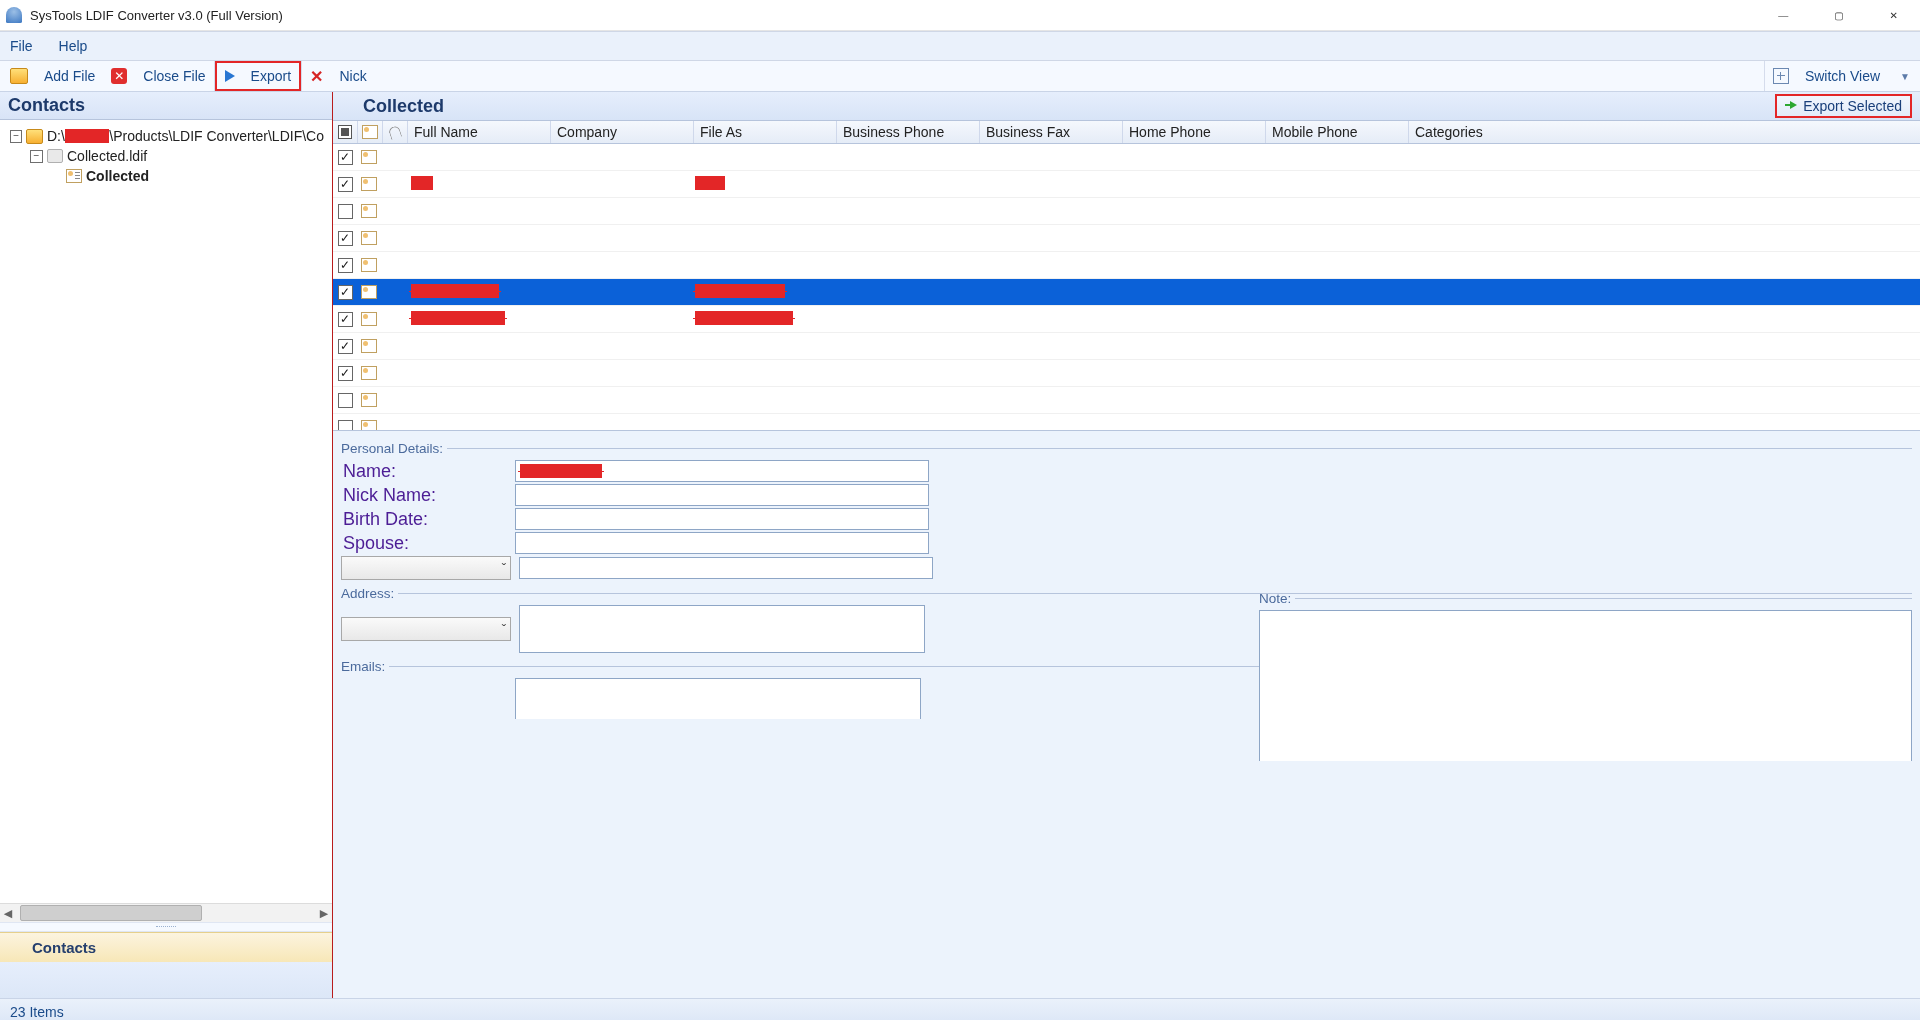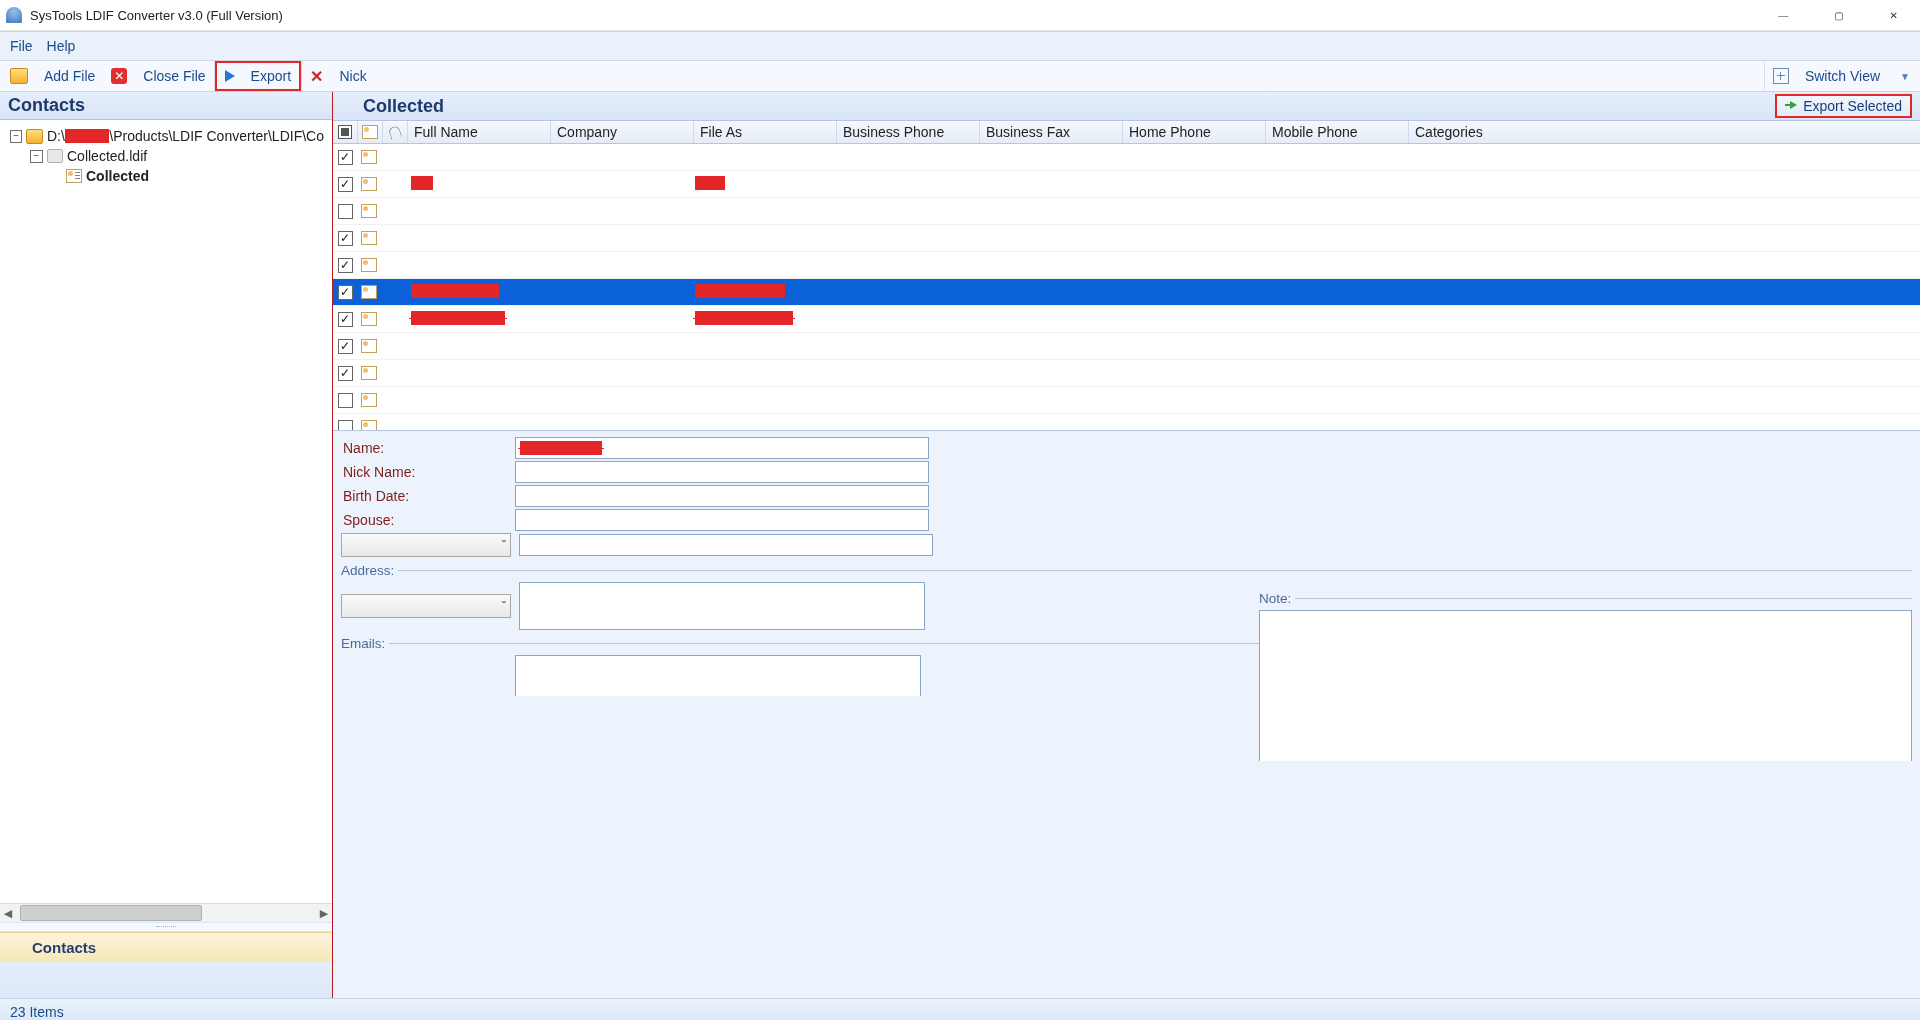--- a/index.html
+++ b/index.html
@@ -3,21 +3,21 @@
 <meta charset="utf-8">
 <style>
 html,body{margin:0;padding:0;font-family:"Segoe UI",Tahoma,sans-serif;font-size:13px;color:#222;background:#fff;height:100%;overflow:hidden}
 .titlebar{height:30px;display:flex;align-items:center;padding:0 6px;border-bottom:1px solid #e5e5e5}
 .titlebar .logo{width:16px;height:16px;position:relative;margin-right:8px}
 .titlebar .logo::before{content:"";position:absolute;inset:0;background:radial-gradient(circle at 50% 30%,#9bbfe6,#3d78c2);border-radius:50% 50% 10% 10%}
 .titlebar .title{font-size:13px}
 .winbtns{margin-left:auto;display:flex;gap:30px;font-family:"Segoe MDL2 Assets","Segoe UI Symbol";font-size:10px;color:#333;padding-right:8px}
 .winbtns span{cursor:default;padding:4px 8px}
 
-.menubar{height:28px;background:#EAF1FB;border-top:1px solid #cfd7e6;border-bottom:1px solid #cfd7e6;display:flex;align-items:center;padding:0 10px;gap:14px}
+.menubar{height:28px;background:#EAF1FB;border-top:1px solid #cfd7e6;border-bottom:1px solid #cfd7e6;display:flex;align-items:center;padding:0 10px;gap:26px}
 .menubar span{color:#1a4b8a;font-size:14px;cursor:default}
 
 .toolbar{height:30px;background:#F5F9FF;border-bottom:1px solid #c9d4e7;display:flex;align-items:center;padding:0 2px}
 .tbtn{display:flex;align-items:center;gap:16px;padding:0 8px;height:30px;color:#1a4b8a;font-size:14px;cursor:default}
 .tbtn.highlight{border:2px solid #E32627;padding:0 8px;height:26px}
 .sep{width:1px;align-self:stretch;background:#d5dcec;margin:0}
 .spacer{flex:1}
 .i-folder-open{width:16px;height:14px;background:linear-gradient(#ffe07a,#f7b032);border:1px solid #c78a1a;border-radius:2px}
 .i-close-badge{width:16px;height:16px;background:#e02e2e;color:#fff;border-radius:3px;display:flex;align-items:center;justify-content:center;font-size:12px}
 .i-play{width:0;height:0;border-top:6px solid transparent;border-bottom:6px solid transparent;border-left:10px solid #2876d2}
@@ -77,21 +77,21 @@
 .cbox.checked::after{content:"✓";font-size:12px;line-height:12px;color:#1a1a1a}
 .w-full{width:130px}.w-comp{width:130px}.w-file{width:130px}.w-bp{width:130px}.w-bf{width:130px}.w-hp{width:130px}.w-mp{width:130px}.w-cat{width:130px}
 .red-sw{display:inline-block;height:14px;background:#E32627}
 .red-sw.strike{position:relative}
 .red-sw.strike::after{content:"";position:absolute;left:-2px;right:-2px;top:50%;height:1px;background:#E32627}
 
 .details{flex:1;background:#ECF3FC;overflow:auto;padding:4px 8px 8px;position:relative}
 fieldset.grp{border:none;border-top:1px solid #b6c4dc;margin:6px 0 4px;padding:0}
 fieldset.grp legend{font-size:13.5px;color:#4b6a9c;padding:0 4px 0 0}
 .frow{display:flex;align-items:center;margin:2px 0}
-.flabel{width:172px;font-size:14px;color:#7f1d1d;padding-left:2px}
+.flabel{width:172px;font-size:18px;color:#4c1d95;padding-left:2px}
 .finput{width:404px;height:20px;border:1px solid #8ea6c6;background:#fff;padding:0 4px;display:flex;align-items:center}
 .fselect{width:164px;height:22px;border:1px solid #a8a8a8;background:linear-gradient(#fafafa,#e8e8e8);display:flex;align-items:center;justify-content:flex-end;padding-right:4px;color:#444}
 .ftext{width:404px;height:46px;border:1px solid #8ea6c6;background:#fff}
 .note-col{position:absolute;left:926px;top:160px;right:8px}
 .note-col .note-area{border:1px solid #8ea6c6;background:#fff;height:150px;border-bottom:none}
 
 .statusbar{height:26px;background:linear-gradient(#eaf1fb,#dbe6f6);border-top:1px solid #c9d4e7;display:flex;align-items:center;padding:0 10px;font-size:14px;color:#1a4b8a}
 </style>
 </head>
 <body>
@@ -391,20 +391,23 @@
             <div class="cell w-bp"></div>
             <div class="cell w-bf"></div>
             <div class="cell w-hp"></div>
             <div class="cell w-mp"></div>
             <div class="cell w-cat" style="flex:1"></div>
           </div>
         </div>
     </div>
 
     <div class="details">
+      <fieldset class="grp">
+        <legend>Personal Details:</legend>
+      </fieldset>
       <div class="frow">
         <div class="flabel">Name:</div>
         <div class="finput">
             <span class="red-sw strike" id="name-red" style="width: 82px;"></span>
           </div>
       </div>
       <div class="frow">
           <div class="flabel">Nick Name:</div>
           <div class="finput"></div>
         </div>

